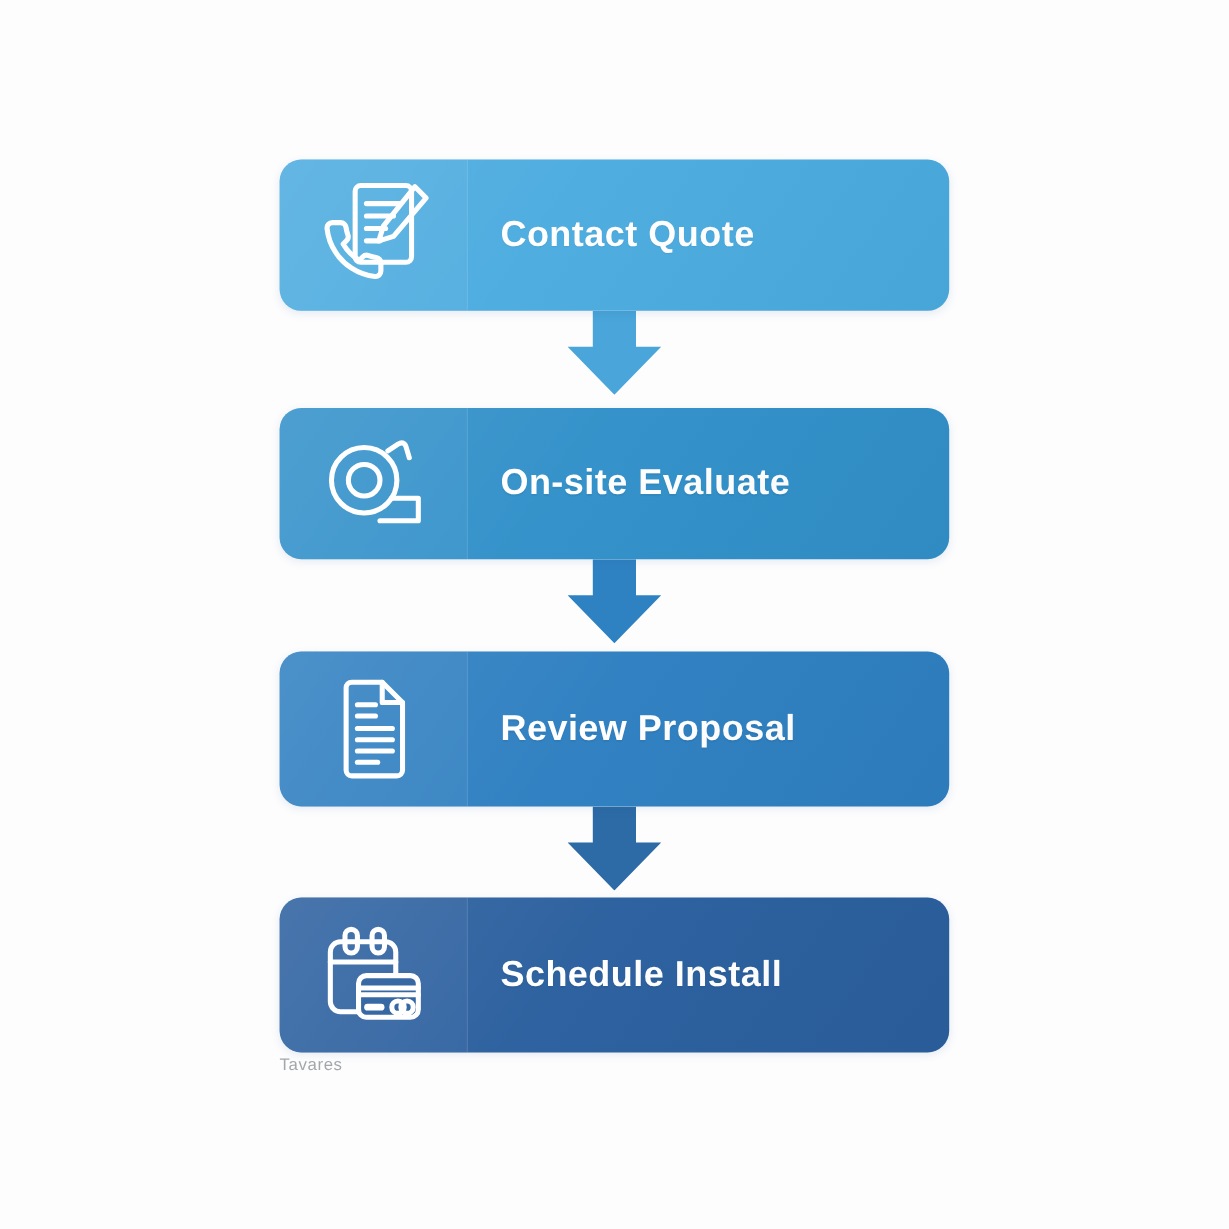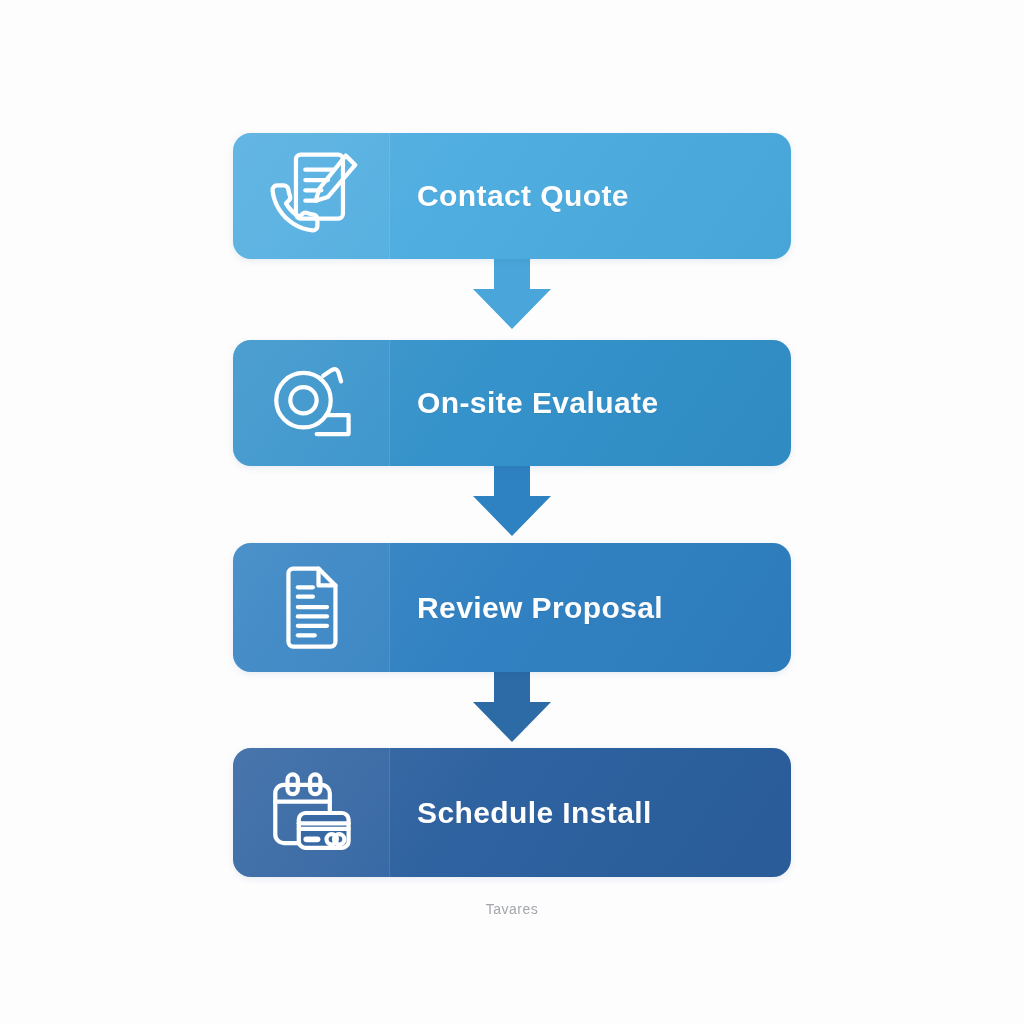--- a/index.html
+++ b/index.html
@@ -71,22 +71,22 @@
     display: flex;
     justify-content: center;
     align-items: flex-start;
   }
   .arrow-wrap.g81 { height: 81px; }
   .arrow-wrap.g77 { height: 77px; }
   .arrow-wrap.g76 { height: 76px; }
   .arrow-wrap svg { display: block; }
 
   .watermark {
-    margin-top: 24px;
-    text-align: center;
+    margin-top: 2px;
+    text-align: left;
     font-size: 14px;
     letter-spacing: 0.5px;
     color: #a3a7ac;
   }
 </style>
 </head>
 <body style="background: rgb(253, 253, 254);">
 
 <div class="flow-container">
 

